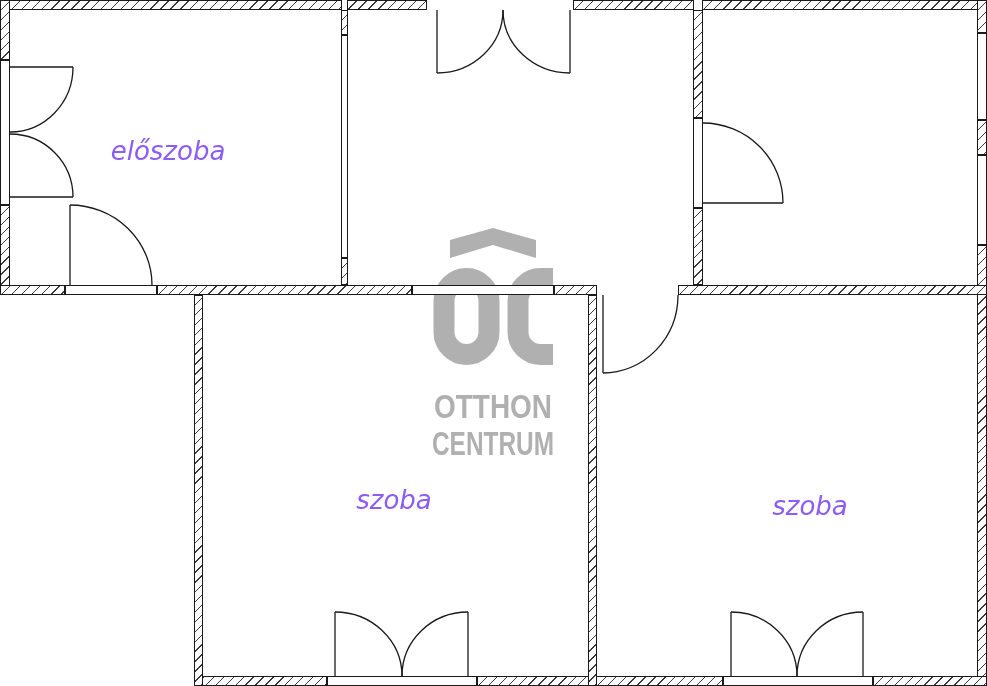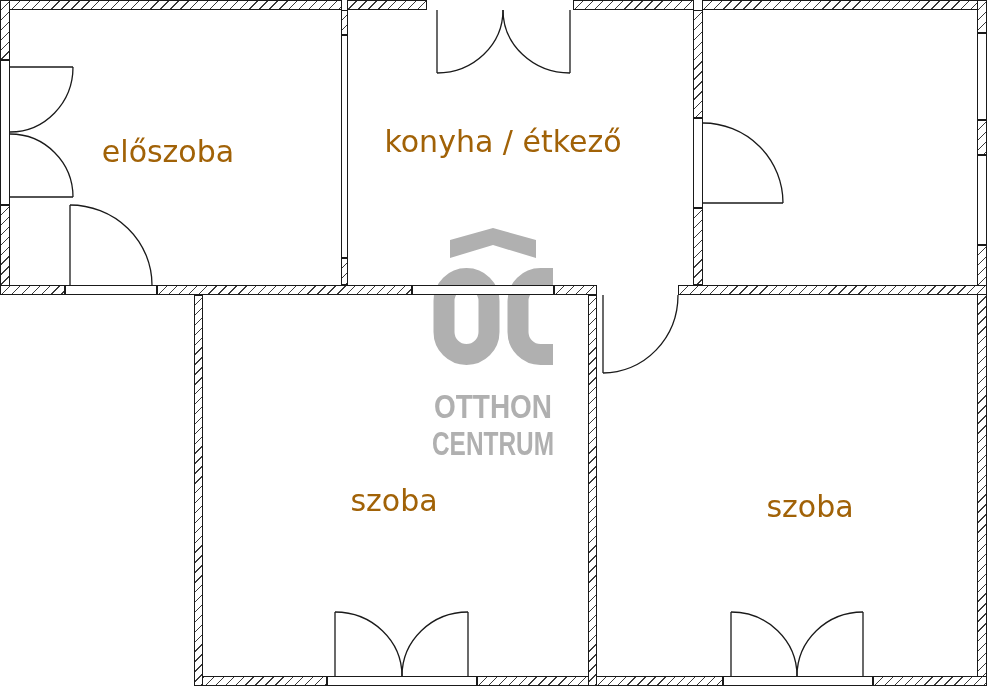--- a/index.html
+++ b/index.html
@@ -4,22 +4,22 @@
 <style>
   html,body{margin:0;padding:0;background:#fff;}
   .stage{position:relative;width:987px;height:686px;background:#fff;overflow:hidden;
          font-family:"DejaVu Sans",sans-serif;}
   .wall{position:absolute;box-sizing:border-box;border:1px solid #1a1a1a;background-color:#fff;
         background-image:repeating-linear-gradient(135deg,transparent 0,transparent 6px,#3a3a3a 6px,#3a3a3a 7px);
         z-index:20;}
   .open{position:absolute;box-sizing:border-box;border:1px solid #1a1a1a;background:#fff;z-index:21;}
   .slit{position:absolute;box-sizing:border-box;border-left:1px solid #1a1a1a;border-right:1px solid #1a1a1a;
         background:#fff;z-index:21;}
-  .room-label{position:absolute;transform:translate(-50%,-50%);font-size:30px;color:#a16207;
-              white-space:nowrap;z-index:30;}
+  .room-label{position:absolute;transform:translate(-50%,-50%);font-size:26px;color:#8b5cf6;
+              white-space:nowrap;z-index:30;font-style:italic;}
   .logo{position:absolute;left:420px;top:224px;z-index:10;}
   .doors{position:absolute;left:0;top:0;z-index:30;pointer-events:none;}
 </style>
 </head>
 <body>
 
 <div class="stage">
 
   <svg class="logo" width="160" height="240" viewBox="0 0 160 240">
     <polygon points="30,16 73,4 116,16 116,34 73,21 30,34" fill="#b0b0b0"></polygon>
@@ -99,17 +99,16 @@
     </g>
     <g>
       <path d="M731,612 V676"></path>
         <path d="M731,612 A66,64 0 0 1 797,676"></path>
       <path d="M863,612 V676"></path>
         <path d="M863,612 A66,64 0 0 0 797,676"></path>
     </g>
   </svg>
 
   <div class="room-label" style="left:168px;top:151px">előszoba</div>
-  <div class="room-label" style="left:503px;top:141px">konyha / étkező</div>
   <div class="room-label" style="left:394px;top:500px">szoba</div>
   <div class="room-label" style="left:810px;top:506px">szoba</div>
 
 </div>
 
 </body></html>

